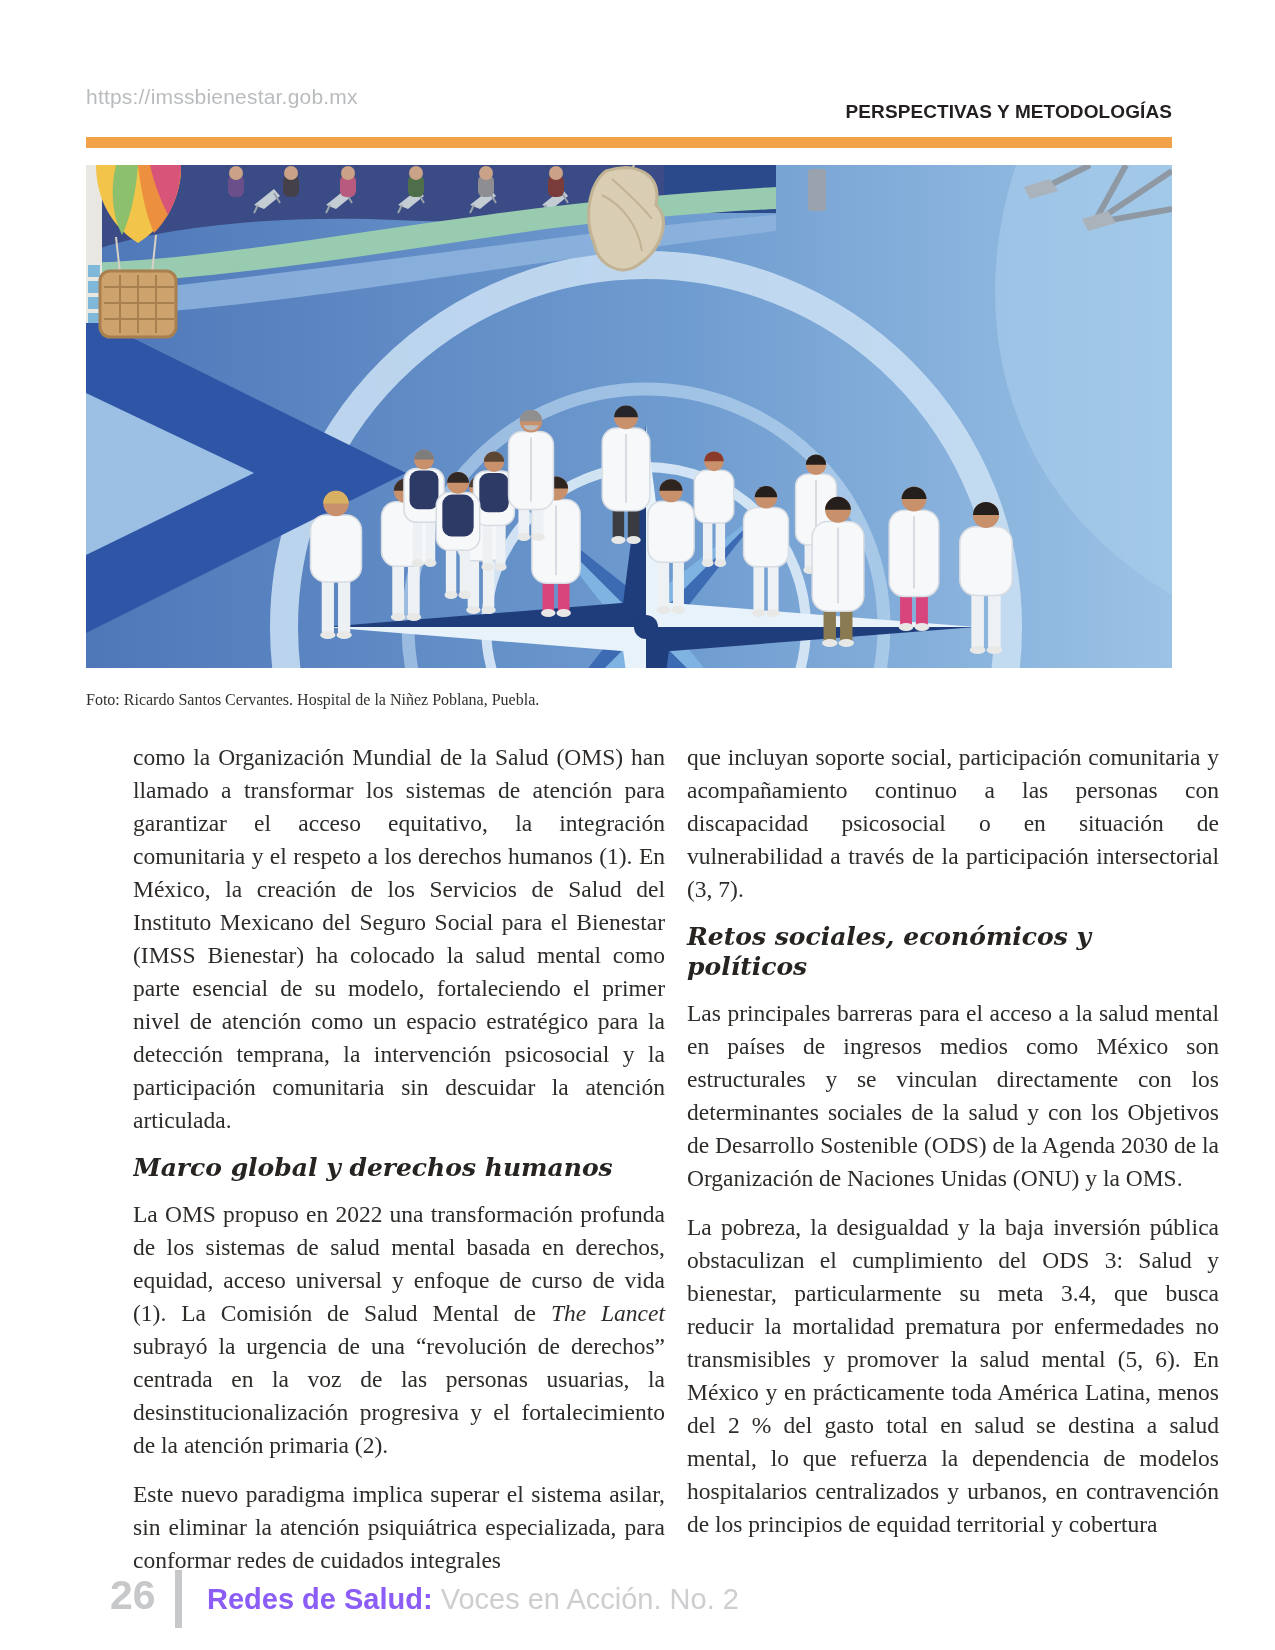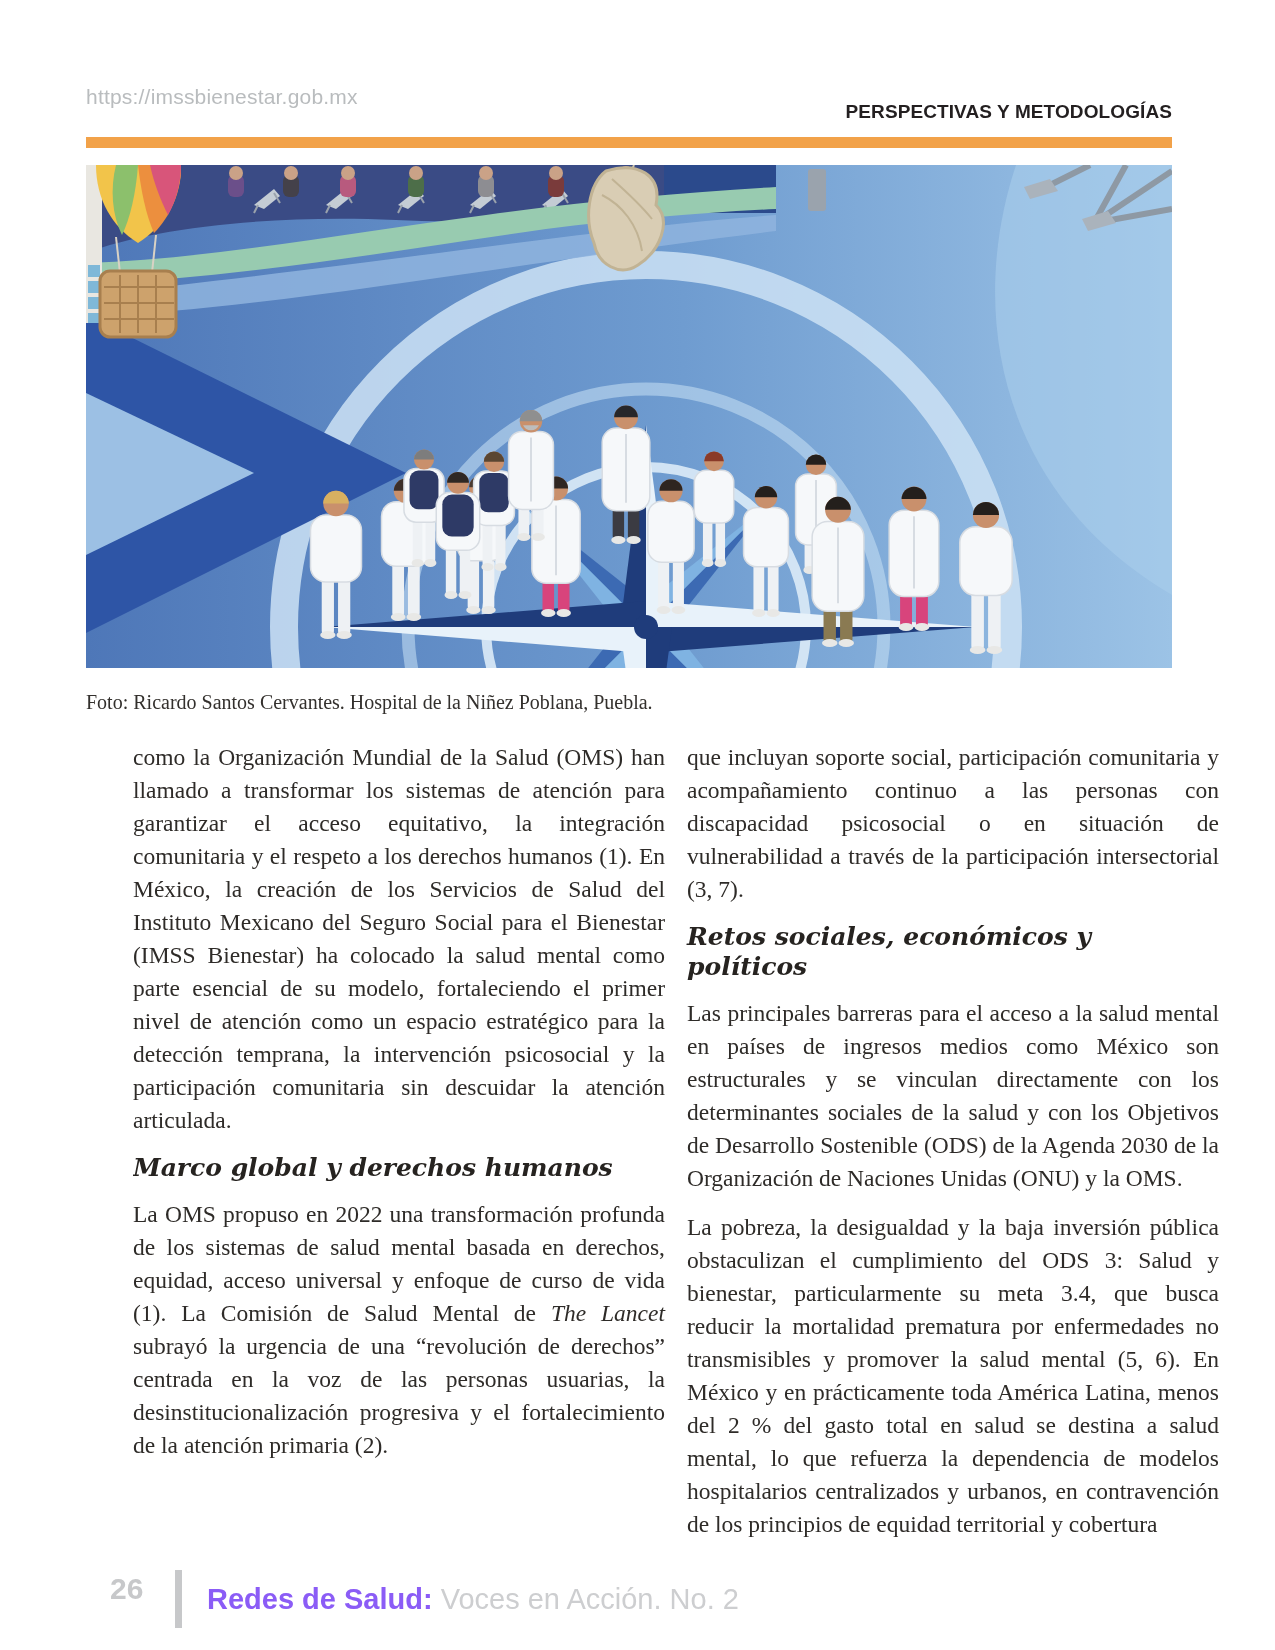--- a/index.html
+++ b/index.html
@@ -9,34 +9,34 @@
   
   .hdr{position:absolute;top:80px;left:86px;width:1086px;height:34px;
        display:flex;justify-content:space-between;align-items:center;text-align:right;}
   .hdr-url{font-family:"Liberation Sans",sans-serif;font-size:21px;color:#b9bcbe;letter-spacing:.2px;}
   .hdr-sec{font-family:"Liberation Sans",sans-serif;font-weight:bold;font-size:19px;color:#231f20;letter-spacing:.1px;margin-top:29px;}
   .rule{position:absolute;top:137px;left:86px;width:1086px;height:11px;background:#F2A249;}
 
   
   .photo{position:absolute;top:165px;left:86px;width:1086px;height:503px;overflow:hidden;background:#5d86c2;}
   .photo svg{display:block;width:1086px;height:503px;}
-  .caption{position:absolute;top:691px;left:86px;width:1086px;font-size:20px;color:#33302d;}
+  .caption{position:absolute;top:691px;left:86px;width:1086px;font-size:16px;color:#33302d;}
 
   
   .main{position:absolute;top:741px;left:86px;width:1086px;height:836px;display:flex;gap:22px;overflow:hidden;margin-left:47px;}
   .col{flex:1;min-width:0;}
   .col p{margin:0 0 16px 0;text-align:justify;font-size:23.5px;line-height:33px;color:#2e2b28;
          hyphens:auto;-webkit-hyphens:auto;}
   .col h3{font-family:"DejaVu Serif",serif;font-style:italic;font-weight:bold;
           font-size:25px;line-height:30px;margin:8px 0 15px 0;color:#262320;}
   .ital{font-style:italic;}
 
   
   .pgnum{position:absolute;left:110px;top:1572px;font-family:"Liberation Sans",sans-serif;
-         font-weight:bold;font-size:30px;color:#c7c8ca;}
+         font-weight:bold;font-size:41px;color:#c7c8ca;}
   .fbar{position:absolute;left:175px;top:1570px;width:7px;height:58px;background:#c7c8ca;}
   .ftext{position:absolute;left:207px;top:1583px;font-family:"Liberation Sans",sans-serif;
          font-size:29px;color:#cdced0;}
   .ftext b{color:#8b5cf6;}
 </style>
 </head>
 <body>
 
 <div class="page">
 
@@ -315,20 +315,21 @@
       </g>
     </svg>
   </figure>
   <figcaption class="caption">Foto: Ricardo Santos Cervantes. Hospital de la Niñez Poblana, Puebla.</figcaption>
 
   <div class="main">
     <div class="col">
       <p>como la Organización Mundial de la Salud (OMS) han llamado a transformar los sistemas de atención para garantizar el acceso equitativo, la integración comunitaria y el respeto a los derechos humanos (1). En México, la creación de los Servicios de Salud del Instituto Mexicano del Seguro Social para el Bienestar (IMSS Bienestar) ha colocado la salud mental como parte esencial de su modelo, fortaleciendo el primer nivel de atención como un espacio estratégico para la detección temprana, la intervención psicosocial y la participación comunitaria sin descuidar la atención articulada.</p>
       <h3>Marco global y derechos humanos</h3>
       <p><span>La OMS propuso en 2022 una transformación profunda de los sistemas de salud mental basada en derechos, equidad, acceso universal y enfoque de curso de vida (1). La Comisión de Salud Mental de </span><span class="ital">The Lancet</span><span> subrayó la urgencia de una “revolución de derechos” centrada en la voz de las personas usuarias, la desinstitucionalización progresiva y el fortalecimiento de la atención primaria (2).</span></p>
+      <p>Este nuevo paradigma implica superar el sistema asilar, sin eliminar la atención psiquiátrica especializada, para conformar redes de cuidados integrales</p>
     </div>
     <div class="col">
       <p>que incluyan soporte social, participación comunitaria y acompañamiento continuo a las personas con discapacidad psicosocial o en situación de vulnerabilidad a través de la participación intersectorial (3, 7).</p>
       <h3>Retos sociales, económicos y políticos</h3>
       <p>Las principales barreras para el acceso a la salud mental en países de ingresos medios como México son estructurales y se vinculan directamente con los determinantes sociales de la salud y con los Objetivos de Desarrollo Sostenible (ODS) de la Agenda 2030 de la Organización de Naciones Unidas (ONU) y la OMS.</p>
       <p>La pobreza, la desigualdad y la baja inversión pública obstaculizan el cumplimiento del ODS 3: Salud y bienestar, particularmente su meta 3.4, que busca reducir la mortalidad prematura por enfermedades no transmisibles y promover la salud mental (5, 6). En México y en prácticamente toda América Latina, menos del 2 % del gasto total en salud se destina a salud mental, lo que refuerza la dependencia de modelos hospitalarios centralizados y urbanos, en contravención de los principios de equidad territorial y cobertura</p>
     </div>
   </div>
 
   <div class="pgnum">26</div>

